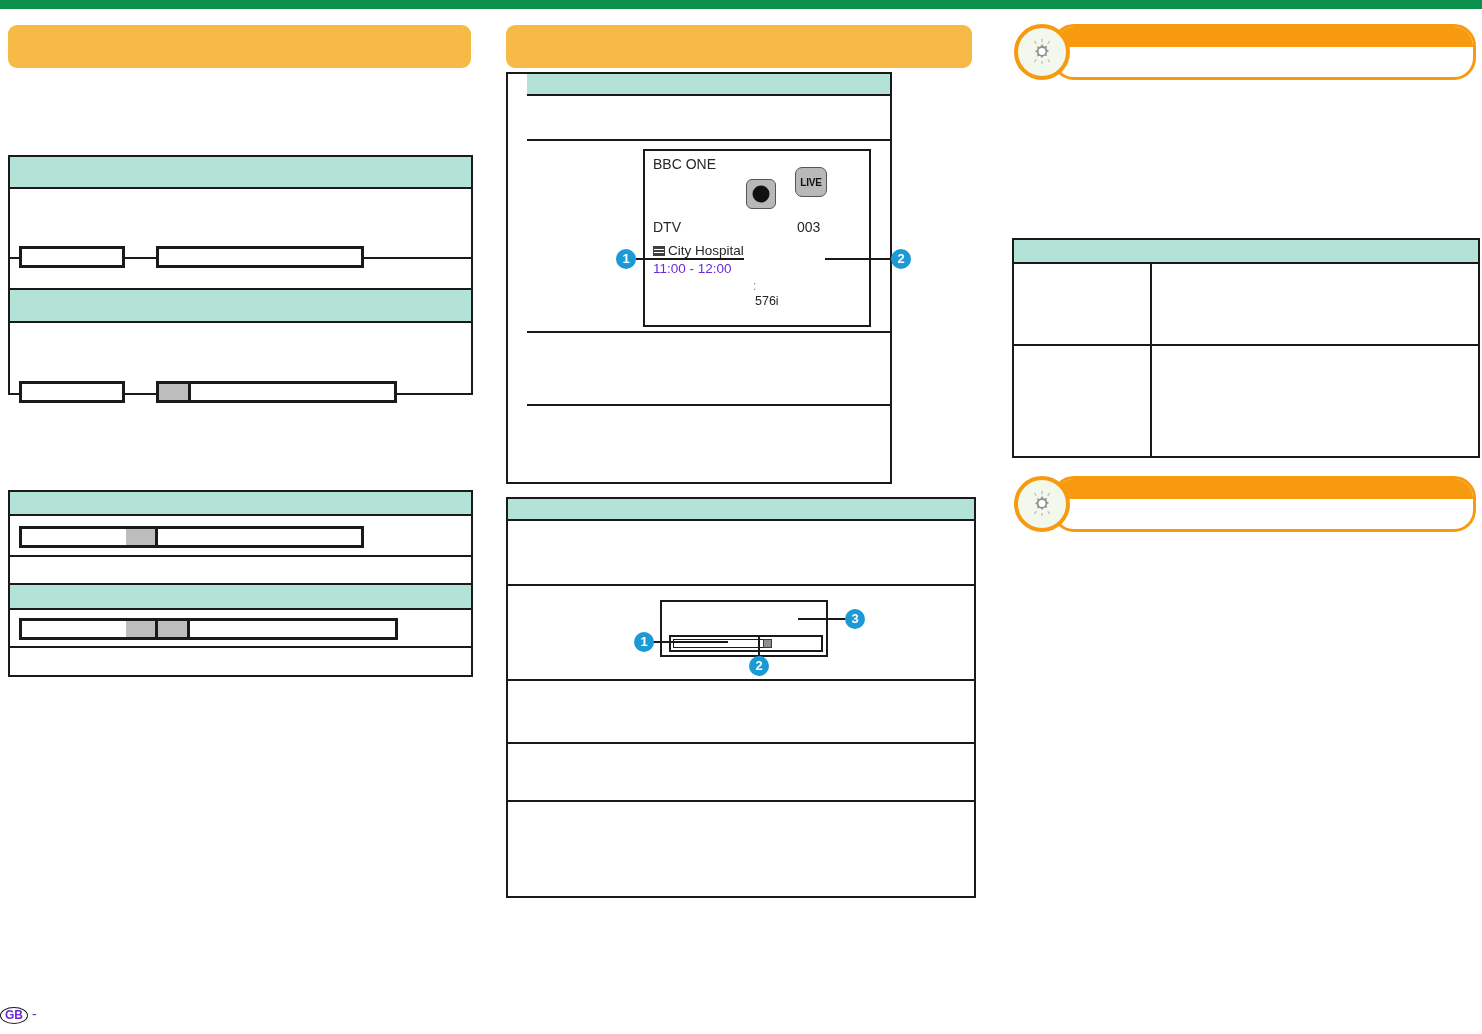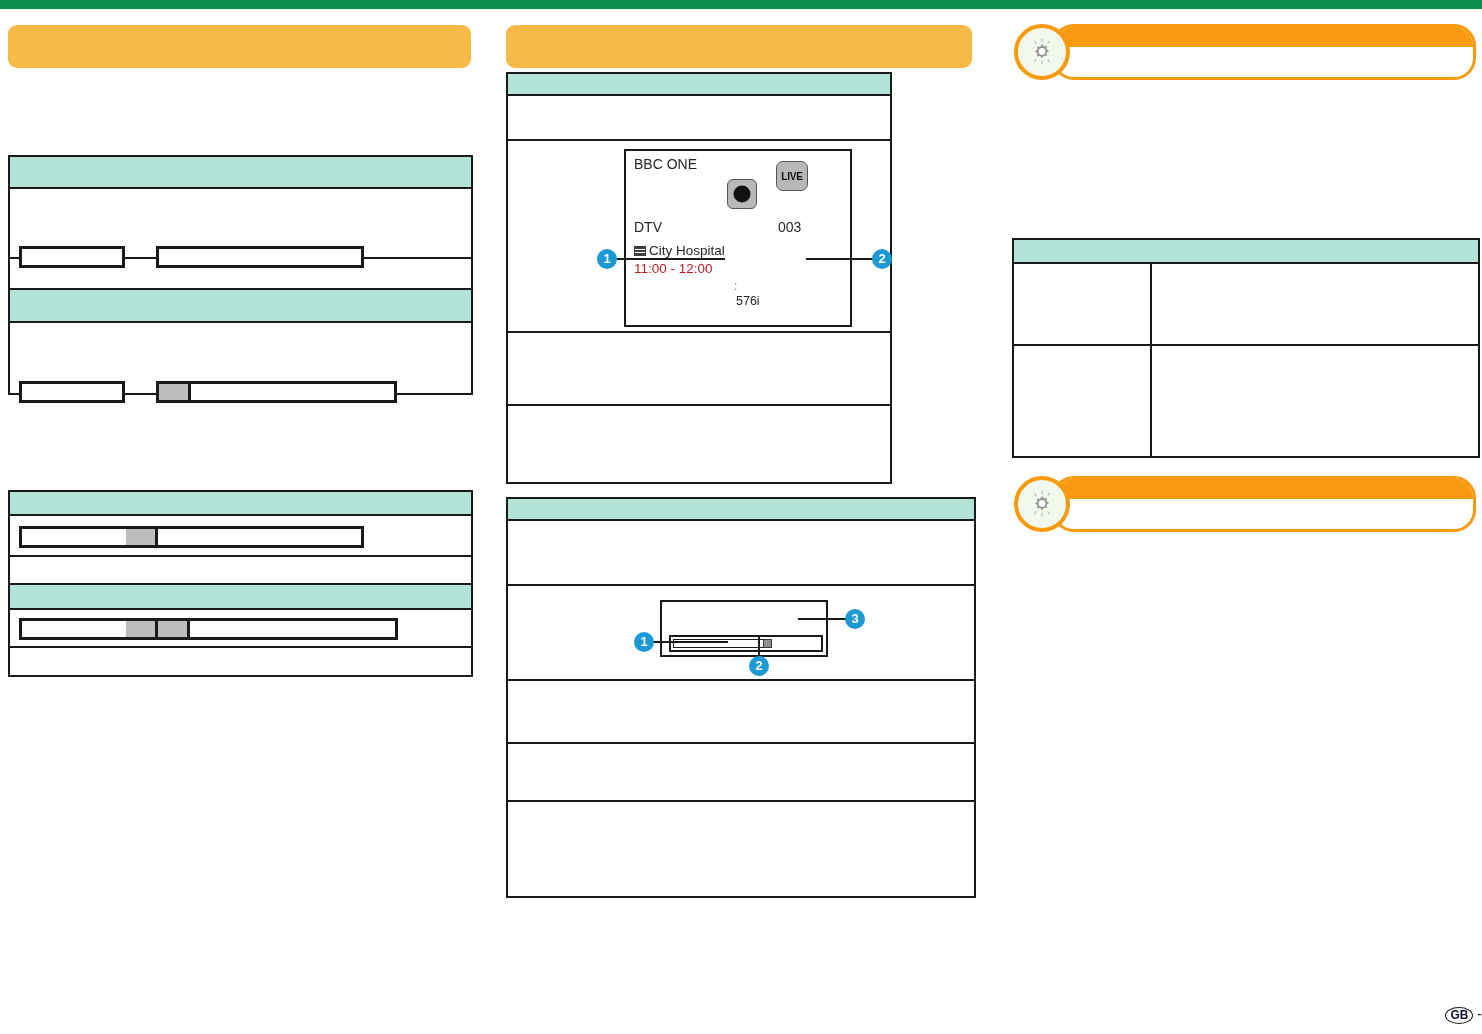--- a/index.html
+++ b/index.html
@@ -23,21 +23,21 @@
   
   .keybox{position:absolute;border:3px solid #1a1a1a;background:#fff;box-sizing:border-box;}
   .keybox .seg{position:absolute;top:0;bottom:0;background:#bdbdbd;border-right:3px solid #1a1a1a;box-sizing:border-box;}
 
   
   .osd{position:absolute;border:2px solid #1a1a1a;background:#fff;box-sizing:border-box;}
   .osd-chan{position:absolute;left:8px;top:5px;font-size:14px;color:#262626;}
   .osd-src{position:absolute;left:8px;top:68px;font-size:14px;color:#262626;}
   .osd-num{position:absolute;left:152px;top:68px;font-size:14px;color:#262626;}
   .osd-prog{position:absolute;left:8px;top:92px;font-size:13.5px;color:#262626;white-space:nowrap;}
-  .osd-time{position:absolute;left:8px;top:110px;font-size:13.5px;color:#b91c1c;}
+  .osd-time{position:absolute;left:8px;top:110px;font-size:13.5px;color:#6d28d9;}
   .osd-colon{position:absolute;left:108px;top:128px;font-size:12px;color:#777;letter-spacing:1px;}
   .osd-res{position:absolute;left:110px;top:143px;font-size:12.5px;color:#262626;}
   .prog-ico{display:inline-block;width:12px;height:10px;vertical-align:-1px;margin-right:3px;
             background:linear-gradient(#3f3f3f 0 2px,#fff 2px 3px,#3f3f3f 3px 5px,#fff 5px 6px,#3f3f3f 6px 8px,#fff 8px 10px);
             border:1px solid #3f3f3f;box-sizing:border-box;}
 
   .rec-key{position:absolute;width:30px;height:30px;border-radius:6px;background:#b8b8b8;border:1px solid #555;box-sizing:border-box;}
   .rec-key::after{content:"";position:absolute;left:50%;top:50%;width:17px;height:17px;border-radius:50%;background:#111;transform:translate(-50%,-50%);}
   .live-key{position:absolute;width:32px;height:30px;border-radius:7px;background:#b8b8b8;border:1px solid #555;box-sizing:border-box;
             display:flex;align-items:center;justify-content:center;}
@@ -56,21 +56,21 @@
   .tl-fill{position:absolute;left:2px;top:2px;bottom:2px;border:1px solid #1a1a1a;background:#fff;box-sizing:border-box;}
   .tl-cursor{position:absolute;top:2px;bottom:2px;width:9px;background:#8f8f8f;border:1px solid #3a3a3a;box-sizing:border-box;}
 
   
   .tip{position:absolute;box-sizing:border-box;border:3px solid #f89a10;border-radius:22px;background:#fff;overflow:hidden;}
   .tip-head{position:absolute;left:0;right:0;top:0;height:20px;background:#f89a10;}
   .tip-badge{position:absolute;width:56px;height:56px;border-radius:50%;background:#f2f8ec;border:4px solid #f89a10;box-sizing:border-box;}
   .gear{position:absolute;left:50%;top:50%;width:30px;height:30px;transform:translate(-50%,-50%);}
 
   
-  .footer{position:absolute;left:0;right:0;bottom:10px;text-align:right;font-size:14px;color:#0f172a;}
+  .footer{position:absolute;left:0;right:0;bottom:10px;text-align:left;font-size:14px;color:#6d28d9;}
   .gb{display:inline-block;border:1.6px solid #1a1a1a;border-radius:50%;padding:0 4px;font-size:12px;font-weight:bold;line-height:15px;}
 </style>
 </head>
 <body>
 
 <div class="topbar"></div>
 
 <div class="sect-title" style="left:8px;top:25px;width:463px;"></div>
 
 <div class="tbl" style="left:8px;top:155px;width:465px;height:240px;">
@@ -105,30 +105,30 @@
     <div class="keybox" style="left:9px;top:8px;width:379px;height:22px;">
       <div class="seg" style="left:104px;width:32px;"></div>
       <div class="seg" style="left:136px;width:32px;"></div>
     </div>
   </div>
   <div class="trow" style="height:28px;"></div>
 </div>
 
 <div class="sect-title" style="left:506px;top:25px;width:466px;"></div>
 
-<div class="tbl" style="left:506px;top:72px;width:386px;height:412px;">
+<div class="tbl" style="left:506px;top:72px;width:386px;height:412px;padding-left:19px;">
   <div class="trow mint" style="height:22px;"></div>
   <div class="trow" style="height:45px;"></div>
 
   <div class="trow" style="height:192px;">
     <div class="osd" style="left:116px;top:8px;width:228px;height:178px;">
       <div class="osd-chan">BBC ONE</div>
 
       <div class="rec-key" style="left:101px;top:28px;"></div>
-      <div class="live-key" style="left:150px;top:10px;">
+      <div class="live-key" style="left:150px;top:16px;">
         <span>LIVE</span>
       </div>
 
       <div class="osd-src">DTV</div>
       <div class="osd-num">003</div>
 
       <div class="osd-prog">
         <span class="prog-ico"></span><span>City Hospital</span>
       </div>
       <div class="osd-time">11:00 - 12:00</div>

